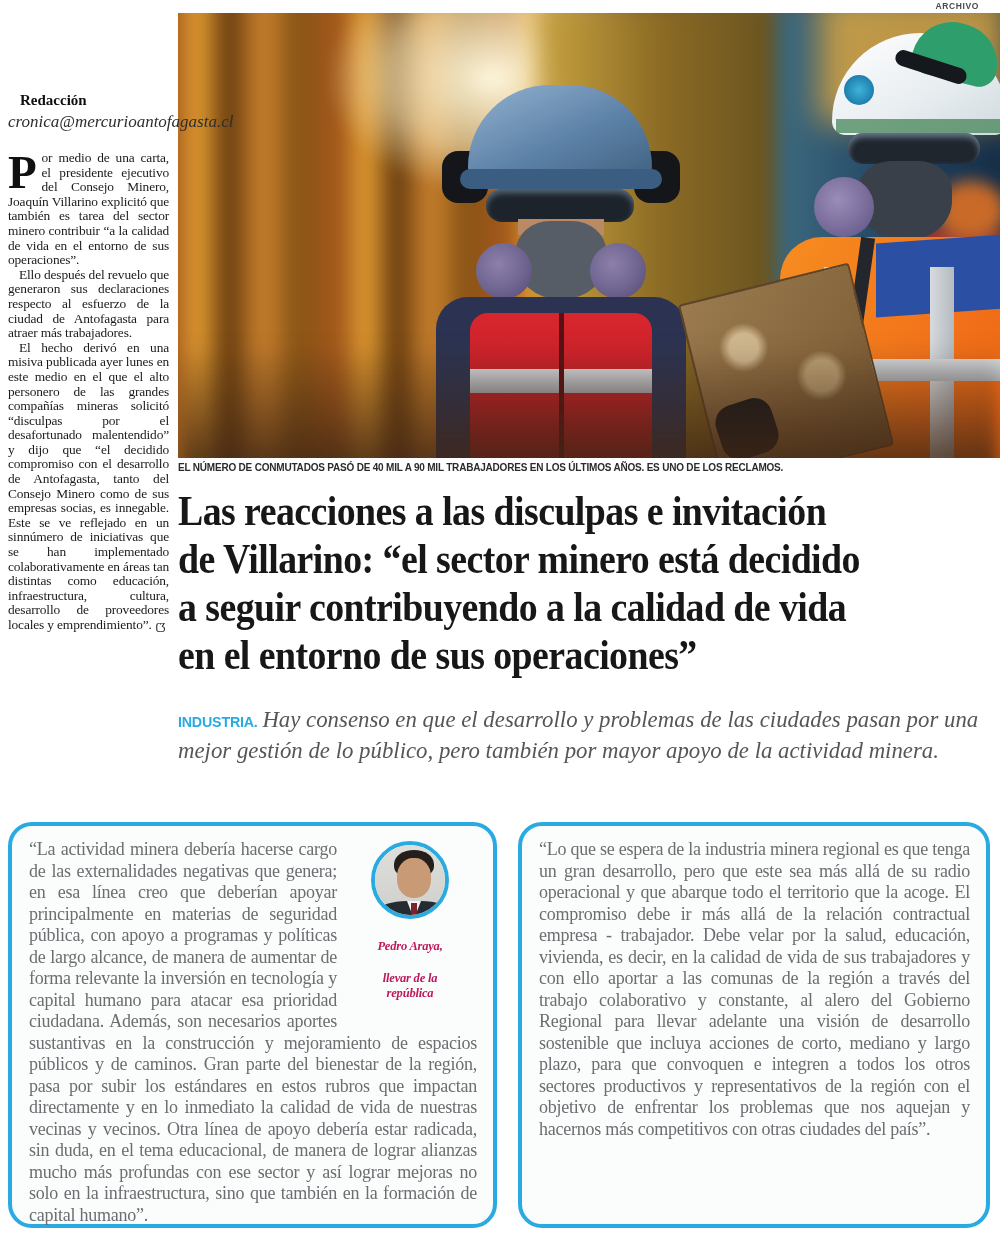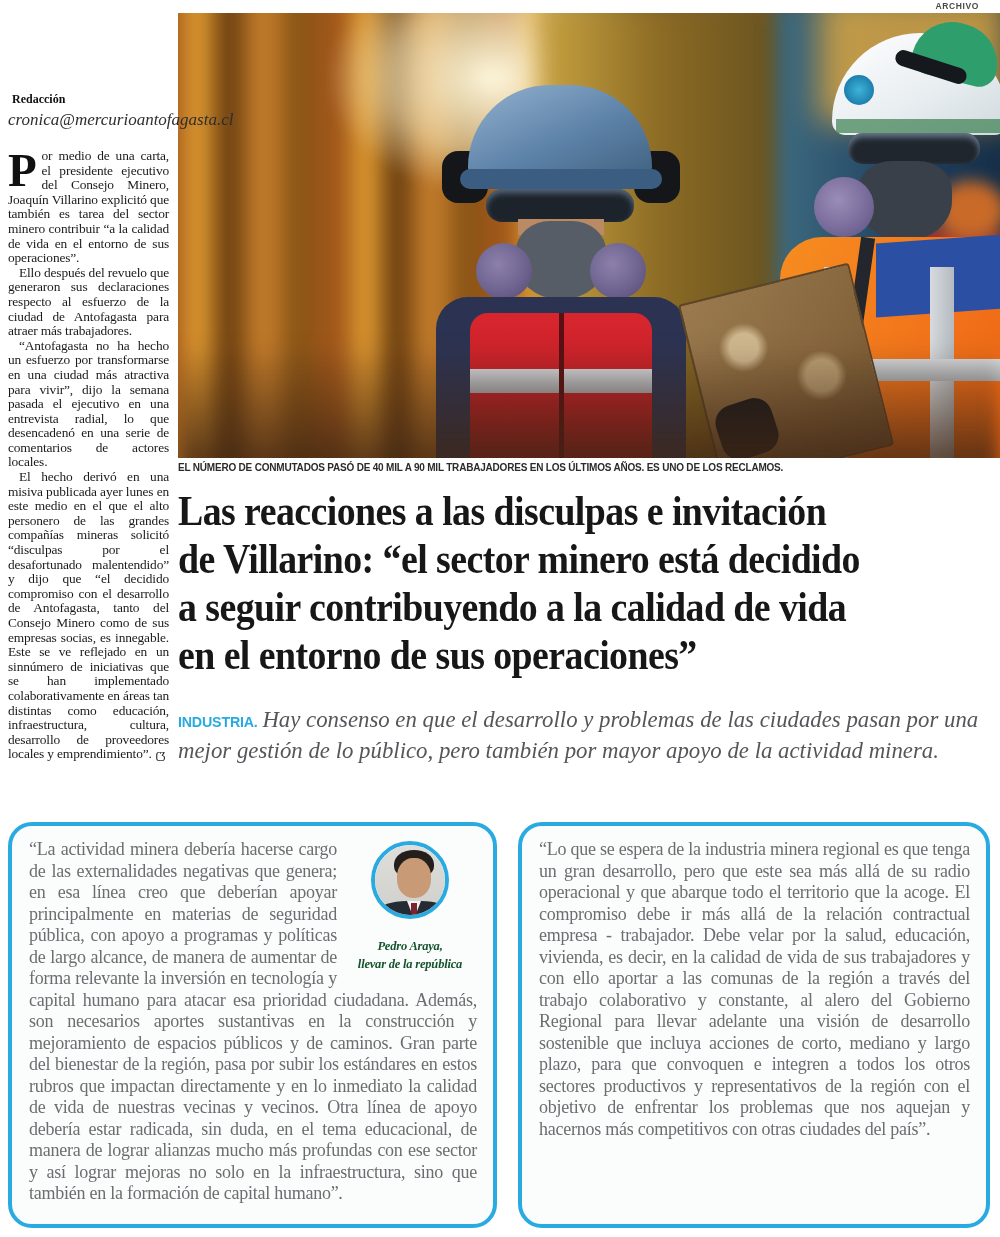--- a/index.html
+++ b/index.html
@@ -91,38 +91,38 @@
   .headline div{white-space:nowrap;}
 
   
   .kicker{position:absolute;left:178px;top:705px;width:866px;transform:scaleX(.95);transform-origin:left top;
     font-family:"Liberation Serif",serif;font-style:italic;font-size:24px;line-height:29px;color:#55565a;}
   .kicker .label{font-family:"Liberation Sans",sans-serif;font-style:normal;font-weight:bold;
     font-size:15px;letter-spacing:-.2px;color:#29abe2;margin-right:5px;}
 
   
   .leftcol{position:absolute;left:8px;top:92px;width:161px;}
-  .byline-name{font-weight:bold;font-size:12px;color:#0f0f0f;margin:0 0 3px 4px;}
+  .byline-name{font-weight:bold;font-size:15px;color:#0f0f0f;margin:0 0 3px 12px;}
   .byline-email{font-style:italic;font-size:17px;color:#2e2e2e;margin:0 0 19px 0;}
   .colbody{font-size:13.4px;line-height:14.6px;letter-spacing:-.15px;color:#1a1a1a;
     text-align:justify;hyphens:auto;-webkit-hyphens:auto;}
   .colbody p{margin:0;text-indent:11px;}
   .colbody p.first{text-indent:0;}
   .dropcap{float:left;font-weight:bold;font-size:47px;line-height:37px;padding:3px 5px 0 0;color:#111;}
   .endmark{font-size:12px;letter-spacing:-1px;color:#1a1a1a;padding-left:4px;}
 
   
   .qbox{position:absolute;top:822px;height:406px;border:4px solid #29abe2;border-radius:24px;
     background:#fbfcfc;padding:13px 16px 10px 17px;}
   .qbox.left{left:8px;width:489px;}
   .qbox.right{left:518px;width:472px;}
   .qfloat{float:right;width:134px;text-align:center;margin:0 0 4px 6px;}
   .pcircle{width:78px;height:78px;border-radius:50%;border:4px solid #29abe2;margin:2px auto 20px auto;
     overflow:hidden;position:relative;}
-  .attr{font-weight:bold;font-style:italic;font-size:12.5px;line-height:15.5px;letter-spacing:-.2px;color:#14532d;margin:2px;}
+  .attr{font-weight:bold;font-style:italic;font-size:12.5px;line-height:15.5px;letter-spacing:-.2px;color:#be185d;margin:16px;}
   .qtext{margin:0;font-size:18px;line-height:21.5px;letter-spacing:-.25px;color:#6c6d70;
     text-align:justify;hyphens:auto;-webkit-hyphens:auto;}
 
   
   .pa-bg{position:absolute;inset:0;background:linear-gradient(180deg,#dedfdb 0%,#cfd0cb 100%);}
   .pa-hair{position:absolute;left:19px;top:5px;width:40px;height:28px;background:#241f1c;border-radius:50% 50% 42% 42%;}
   .pa-face{position:absolute;left:22px;top:13px;width:34px;height:40px;background:#c89a76;border-radius:46%;}
   .pa-suit{position:absolute;left:4px;top:56px;width:70px;height:24px;background:#252b33;border-radius:40% 40% 0 0;}
   .pa-shirt{position:absolute;left:32px;top:56px;width:14px;height:18px;background:#f2f2f0;
     clip-path:polygon(0 0,100% 0,50% 100%);}
@@ -200,21 +200,20 @@
 <p class="kicker" style="margin:0;">
   <span class="label">INDUSTRIA.</span><span>Hay consenso en que el desarrollo y problemas de las ciudades pasan por una mejor gestión de lo público, pero también por mayor apoyo de la actividad minera.</span>
 </p>
 
 <div class="leftcol">
   <p class="byline-name">Redacción</p>
   <p class="byline-email">cronica@mercurioantofagasta.cl</p>
   <div class="colbody">
     <p class="first"><span class="dropcap">P</span><span>or medio de una carta, el presidente ejecutivo del Consejo Minero, Joaquín Villarino explicitó que también es tarea del sector minero contribuir “a la calidad de vida en el entorno de sus operaciones”.</span></p>
     <p><span>Ello después del revuelo que generaron sus declaraciones respecto al esfuerzo de la ciudad de Antofagasta para atraer más trabajadores.</span></p>
-    <p><span>“Antofagasta no ha hecho un esfuerzo por transformarse en una ciudad más atractiva para vivir”, dijo la semana pasada el ejecutivo en una entrevista radial, lo que desencadenó en una serie de comentarios de actores locales.</span></p>
     <p><span>El hecho derivó en una misiva publicada ayer lunes en este medio en el que el alto personero de las grandes compañías mineras solicitó “disculpas por el desafortunado malentendido” y dijo que “el decidido compromiso con el desarrollo de Antofagasta, tanto del Consejo Minero como de sus empresas socias, es innegable. Este se ve reflejado en un sinnúmero de iniciativas que se han implementado colaborativamente en áreas tan distintas como educación, infraestructura, cultura, desarrollo de proveedores locales y emprendimiento”.</span><span class="endmark">ʗʒ</span></p>
   </div>
 </div>
 
 <div class="qbox left">
   <div class="qfloat">
     <div class="pcircle">
       <div class="pa-bg"></div>
       <div class="pa-suit"></div>
       <div class="pa-shirt"></div>

